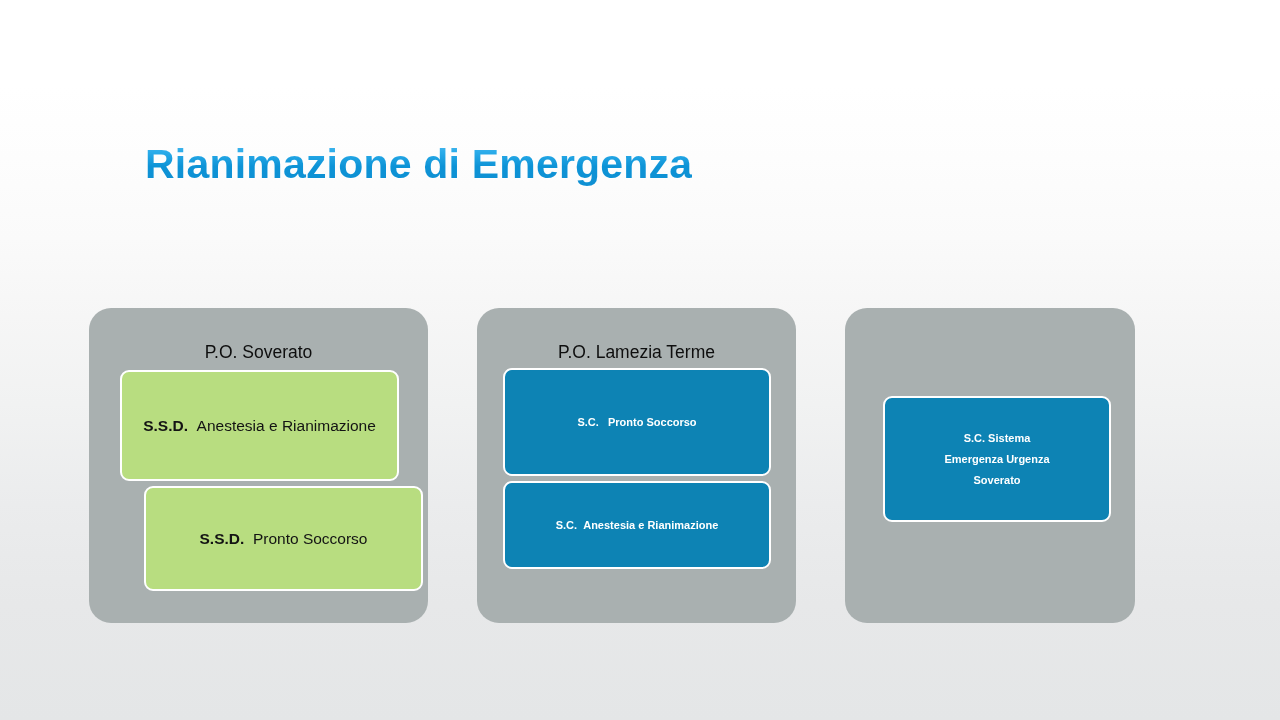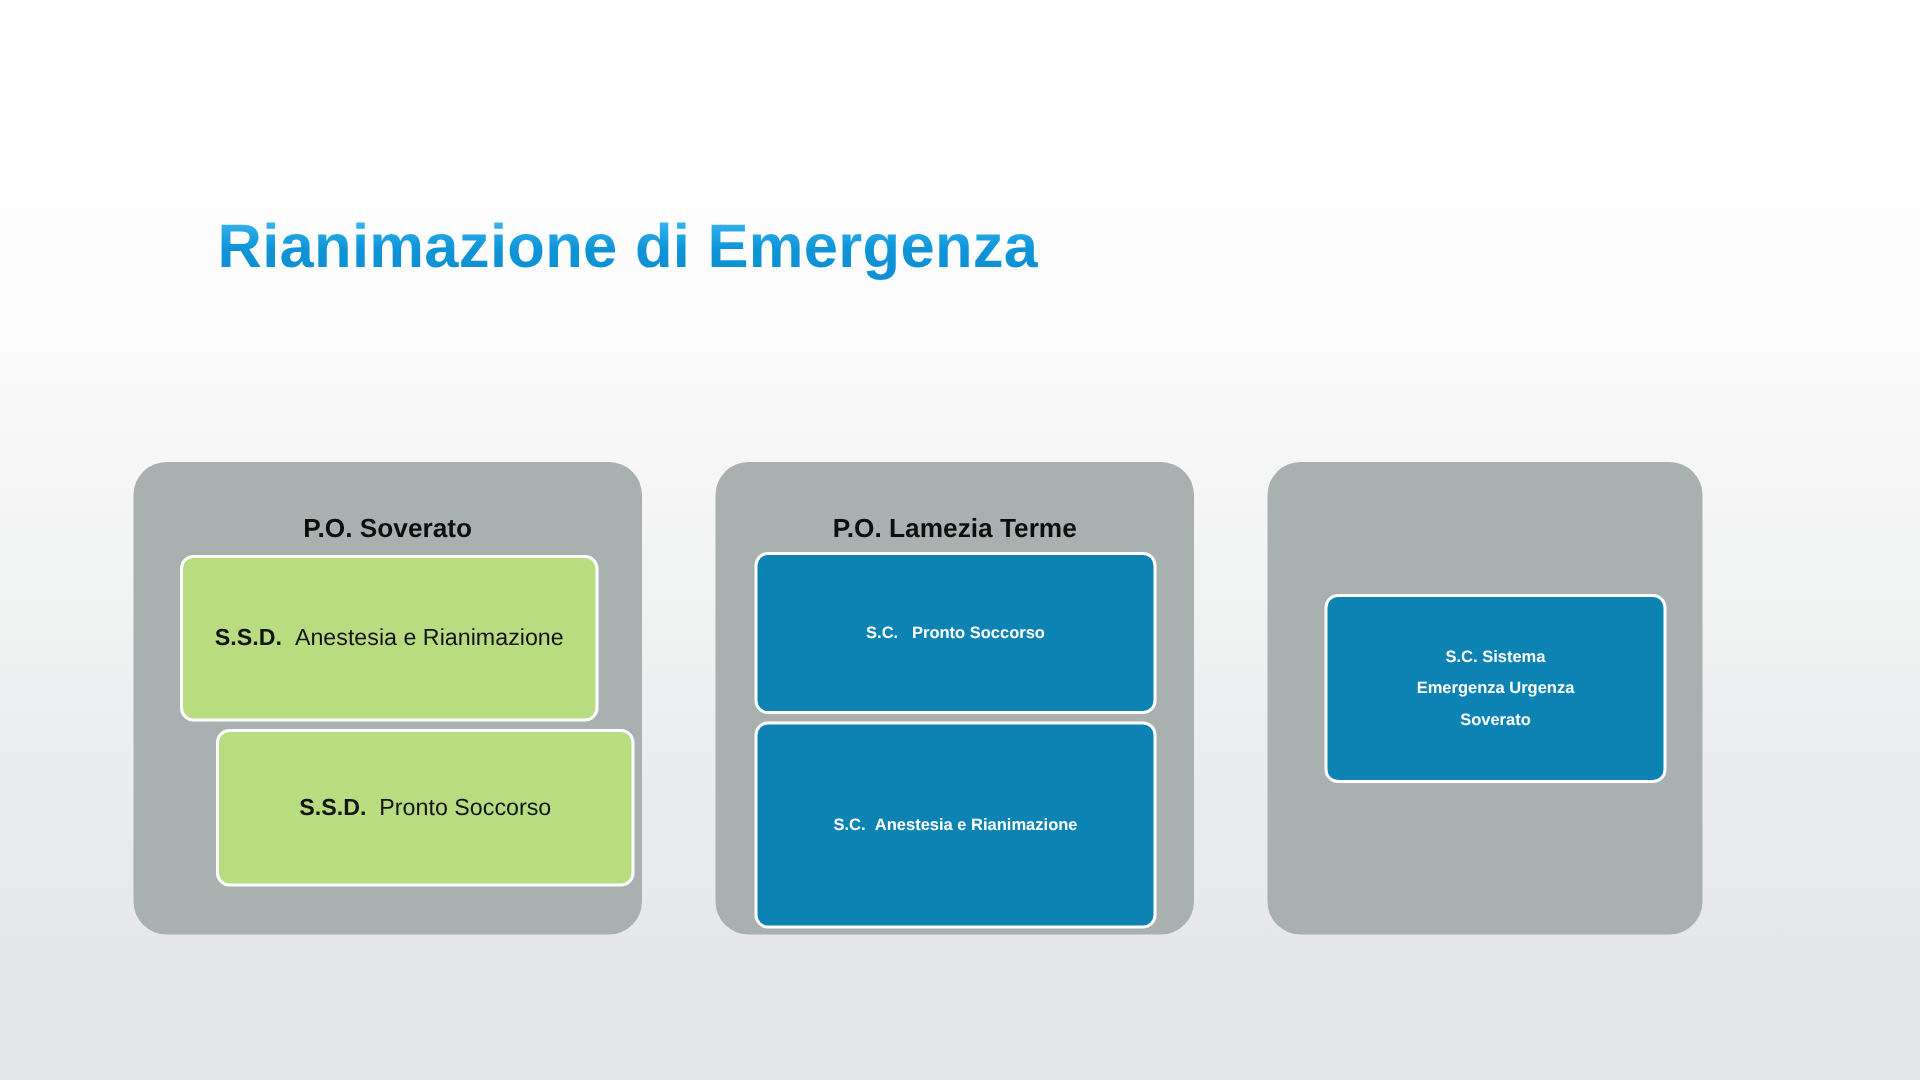--- a/index.html
+++ b/index.html
@@ -69,21 +69,21 @@
   .card-3 { left: 845px; width: 290px; height: 315px; padding-left: 34px; }
 
   .card-title {
     position: absolute;
     left: 0;
     right: 0;
     top: 33px;
     text-align: center;
     font-size: 17.5px;
     color: #0e0e0e;
-    font-weight: bold;
+    font-weight: normal;
     line-height: 22px;
     white-space: nowrap;
   }
 
   
   .unit {
     position: absolute;
     box-sizing: border-box;
     border: 2px solid #ffffff;
     border-radius: 9px;
@@ -108,21 +108,21 @@
   .unit .lead { font-weight: bold; }
   .unit-green .rest { font-weight: normal; }
   .unit-blue .rest { font-weight: bold; }
 
   
   .c1-b1 { left: 31px; top: 62px; width: 279px; height: 111px; }
   .c1-b2 { left: 31px; top: 178px; width: 279px; height: 105px; margin-left: 24px; }
 
   
   .c2-b1 { left: 26px; top: 60px; width: 268px; height: 108px; }
-  .c2-b2 { left: 26px; top: 173px; width: 268px; height: 138px; }
+  .c2-b2 { left: 26px; top: 173px; width: 268px; height: 88px; }
 
   
   .c3-b1 { left: 38px; top: 88px; width: 228px; height: 126px; line-height: 21px; }
 
   .multiline { display: block; }
 </style>
 </head>
 <body>
 
 <div id="slide">

